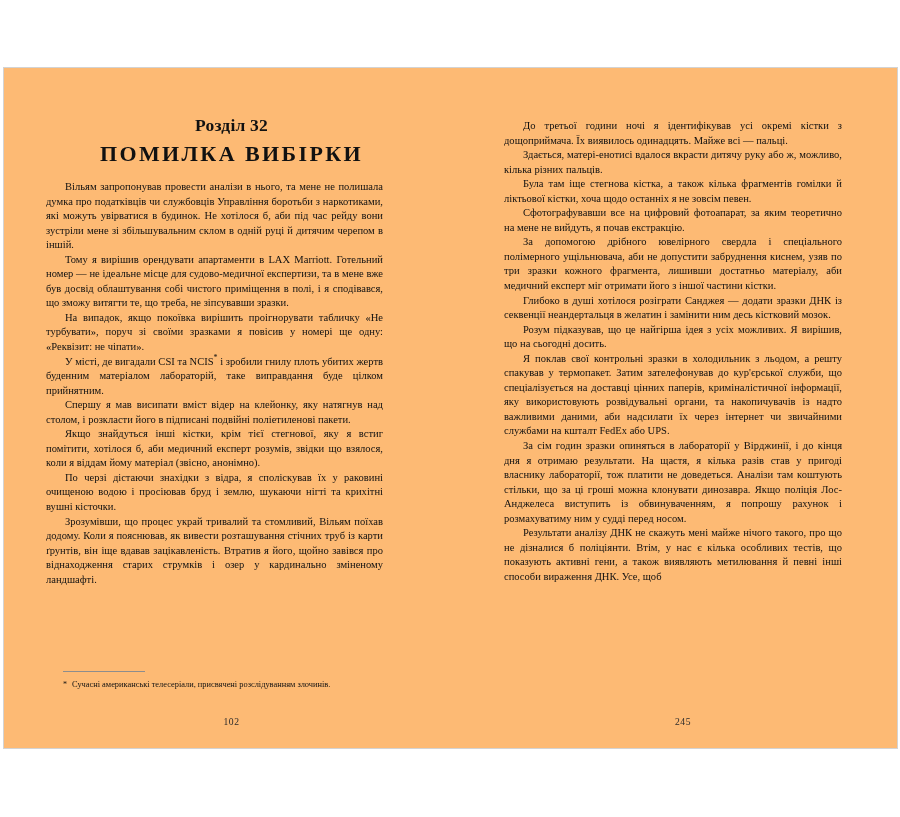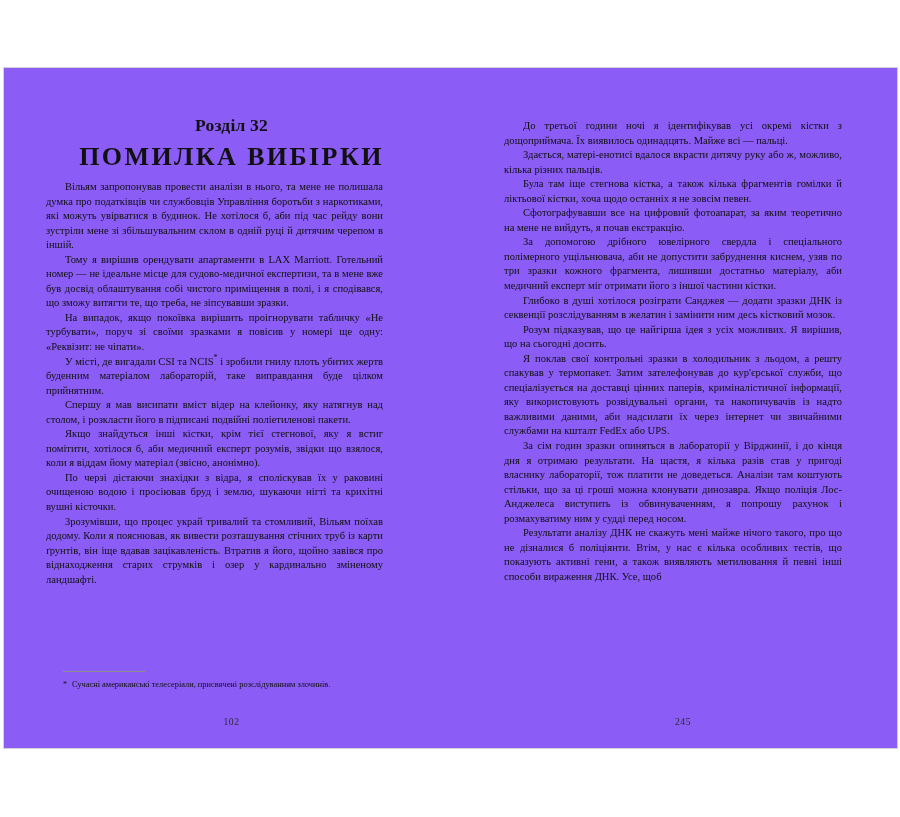--- a/index.html
+++ b/index.html
@@ -15,21 +15,21 @@
     color: #111111;
     overflow: hidden;
   }
 
   #book-spread {
     position: absolute;
     left: 3px;
     top: 67px;
     width: 895px;
     height: 682px;
-    background: #8b5cf6;
+    background: #fdba74;
     border: 1px solid #d3d3d3;
     box-sizing: border-box;
   }
 
   .page {
     position: absolute;
     top: 0;
     height: 100%;
     box-sizing: border-box;
   }
@@ -54,21 +54,21 @@
     text-align: center;
   }
   .chapter-number {
     font-size: 17.5px;
     font-weight: 700;
     letter-spacing: 0.2px;
     line-height: 1.2;
     margin: 0 0 5px 0;
   }
   .chapter-title {
-    font-size: 26px;
+    font-size: 22px;
     font-weight: 700;
     letter-spacing: 2.4px;
     line-height: 1.2;
     margin: 0;
   }
 
   
   .text-column {
     position: absolute;
     font-size: 10.55px;
@@ -178,21 +178,21 @@
 
   <div class="page" id="page-right">
     <div class="page-body">
 
       <div class="text-column" id="right-column">
         <p>До третьої години ночі я ідентифікував усі окремі кістки з дощоприймача. Їх виявилось одинадцять. Майже всі — пальці.</p>
         <p>Здається, матері-енотисі вдалося вкрасти дитячу руку або ж, можливо, кілька різних пальців.</p>
         <p>Була там іще стегнова кістка, а також кілька фрагментів гомілки й ліктьової кістки, хоча щодо останніх я не зовсім певен.</p>
         <p>Сфотографувавши все на цифровий фотоапарат, за яким теоретично на мене не вийдуть, я почав екстракцію.</p>
         <p>За допомогою дрібного ювелірного свердла і спеціального полімерного ущільнювача, аби не допустити забруднення киснем, узяв по три зразки кожного фрагмента, лишивши достатньо матеріалу, аби медичний експерт міг отримати його з іншої частини кістки.</p>
-        <p>Глибоко в душі хотілося розіграти Санджея — додати зразки ДНК із секвенції розслідуванням в желатин і замінити ним десь кістковий мозок.</p>
+        <p>Глибоко в душі хотілося розіграти Санджея — додати зразки ДНК із секвенції неандертальця в желатин і замінити ним десь кістковий мозок.</p>
         <p>Розум підказував, що це найгірша ідея з усіх можливих. Я вирішив, що на сьогодні досить.</p>
         <p>Я поклав свої контрольні зразки в холодильник з льодом, а решту спакував у термопакет. Затим зателефонував до кур'єрської служби, що спеціалізується на доставці цінних паперів, криміналістичної інформації, яку використовують розвідувальні органи, та накопичувачів із надто важливими даними, аби надсилати їх через інтернет чи звичайними службами на кшталт FedEx або UPS.</p>
         <p>За сім годин зразки опиняться в лабораторії у Вірджинії, і до кінця дня я отримаю результати. На щастя, я кілька разів став у пригоді власнику лабораторії, тож платити не доведеться. Аналізи там коштують стільки, що за ці гроші можна клонувати динозавра. Якщо поліція Лос-Анджелеса виступить із обвинуваченням, я попрошу рахунок і розмахуватиму ним у судді перед носом.</p>
         <p>Результати аналізу ДНК не скажуть мені майже нічого такого, про що не дізналися б поліціянти. Втім, у нас є кілька особливих тестів, що показують активні гени, а також виявляють метилювання й певні інші способи вираження ДНК. Усе, щоб</p>
       </div>
 
       <div class="folio">245</div>
     </div>
   </div>
 

